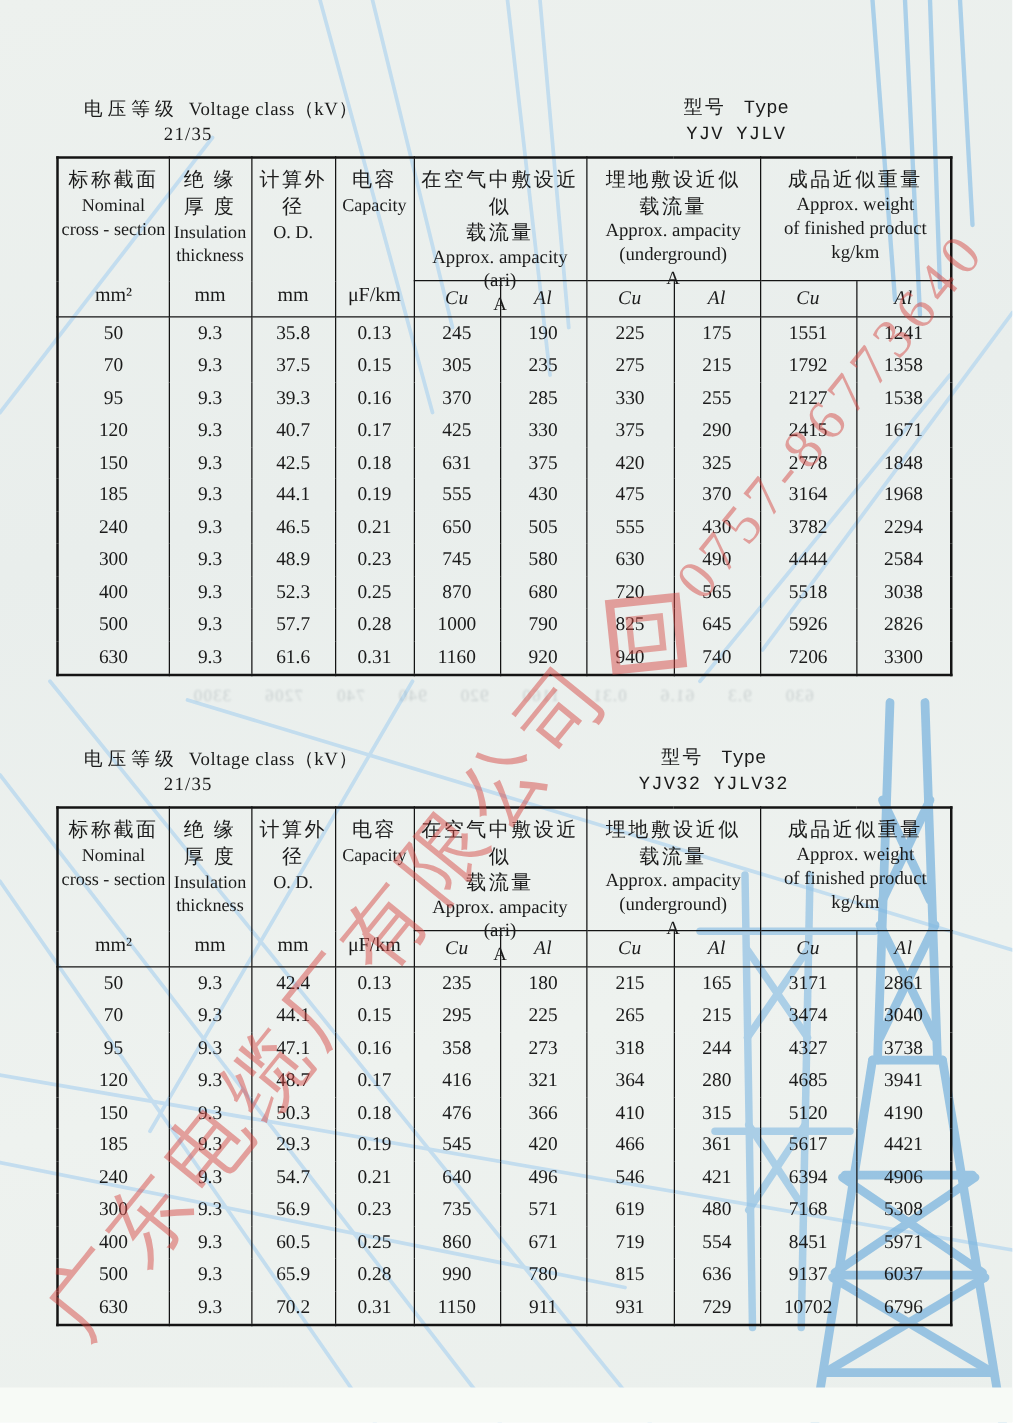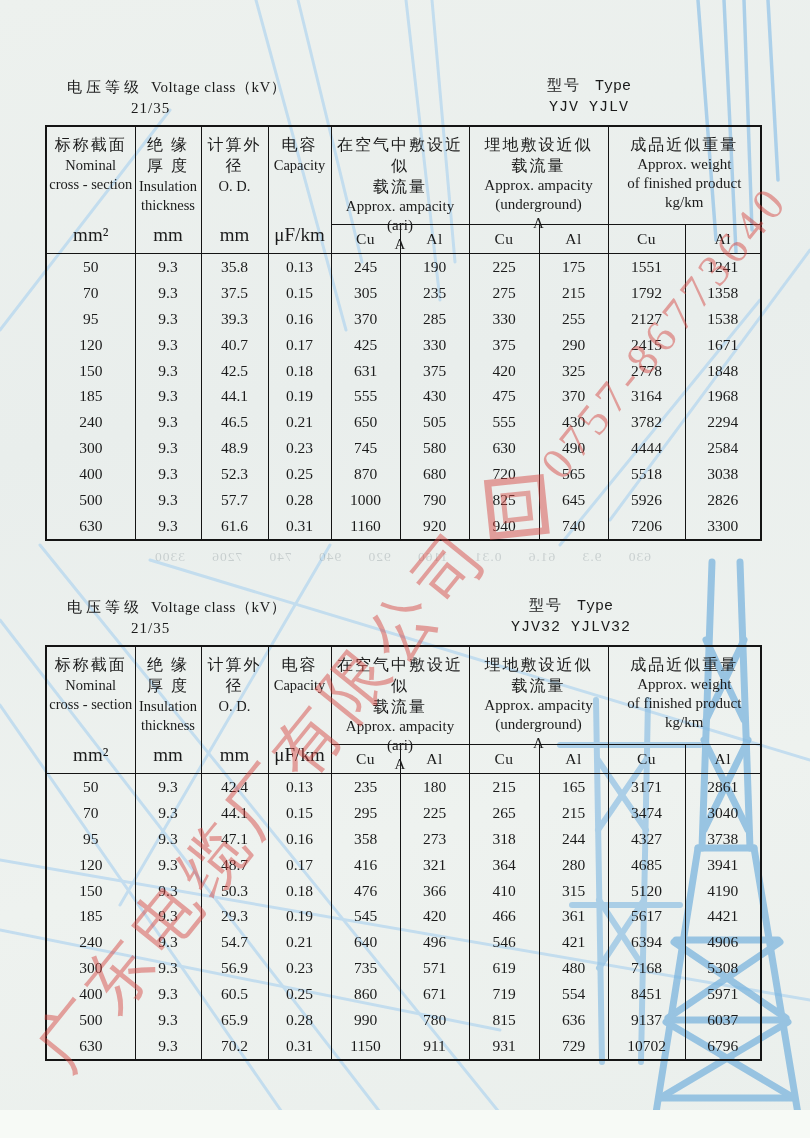--- a/index.html
+++ b/index.html
@@ -26,30 +26,30 @@
   .ttl-en { margin-left:8px; letter-spacing:0.5px; }
   .ttl-voltage { margin:3px 0 0 64px; letter-spacing:1px; }
   .ttl-right { position:absolute; right:14px; top:0; text-align:center; line-height:21px;font-family:Liberation Mono, monospace; }
   .ttl-right .ttl-cn { letter-spacing:2px; margin-right:14px; }
   .ttl-type-val { letter-spacing:1px; }
 
   table { border-collapse:collapse; table-layout:fixed; width:715px; background:transparent; }
   table, th, td { border-color:#141414; }
   table { border:2.6px solid #141414; }
   thead th { border:1.7px solid #141414; font-weight:normal; padding:0; vertical-align:top;margin-top:25px; }
-  thead tr.hr2 th { height:28px; vertical-align:middle; font-size:15.5px; letter-spacing:0.5px; }
+  thead tr.hr2 th { height:28px; vertical-align:middle; font-size:15.5px; letter-spacing:0.5px;font-style:italic; }
   tbody td {
     border-left:1.7px solid #141414; border-right:1.7px solid #141414;
     border-top:0; border-bottom:0; height:25.9px;
     text-align:center; font-size:15.5px; padding:0;
   }
   .vcell { display:flex; flex-direction:column; align-items:center; height:118px; padding-top:7px; }
   .vcell .cn { font-size:16px; letter-spacing:2px; white-space:pre-line; line-height:21px; }
   .vcell .en { font-size:14.5px; white-space:pre-line; line-height:19px; margin-top:1px; }
-  .vcell .unit { margin-top:auto; padding-bottom:6px; font-size:19px; }
+  .vcell .unit { margin-top:auto; padding-bottom:6px; font-size:16px; }
   .gcell { display:flex; flex-direction:column; align-items:center; height:90px; padding-top:7px; }
   .gcell .cn { font-size:16px; letter-spacing:2px; white-space:pre-line; line-height:21px; }
   .gcell .en { font-size:15px; white-space:pre-line; line-height:19px; }
 
   .red-wm {
     position:absolute; left:16px; top:1032px; z-index:3; pointer-events:none;
     transform:rotate(-51deg); transform-origin:0 0; white-space:nowrap;
     color:rgba(213,70,64,0.48);
   }
   .red-wm .company { font-size:66px; letter-spacing:9px; }

